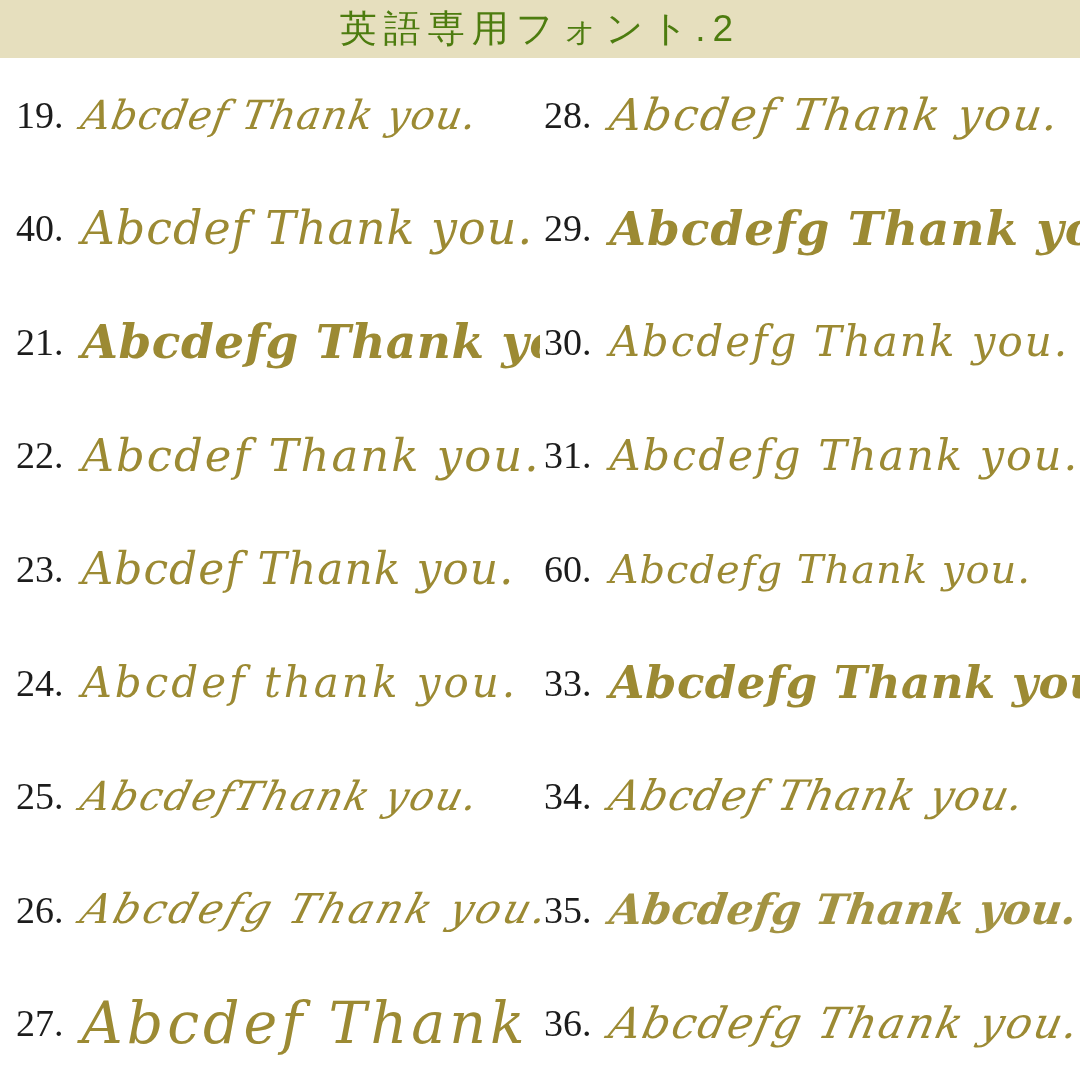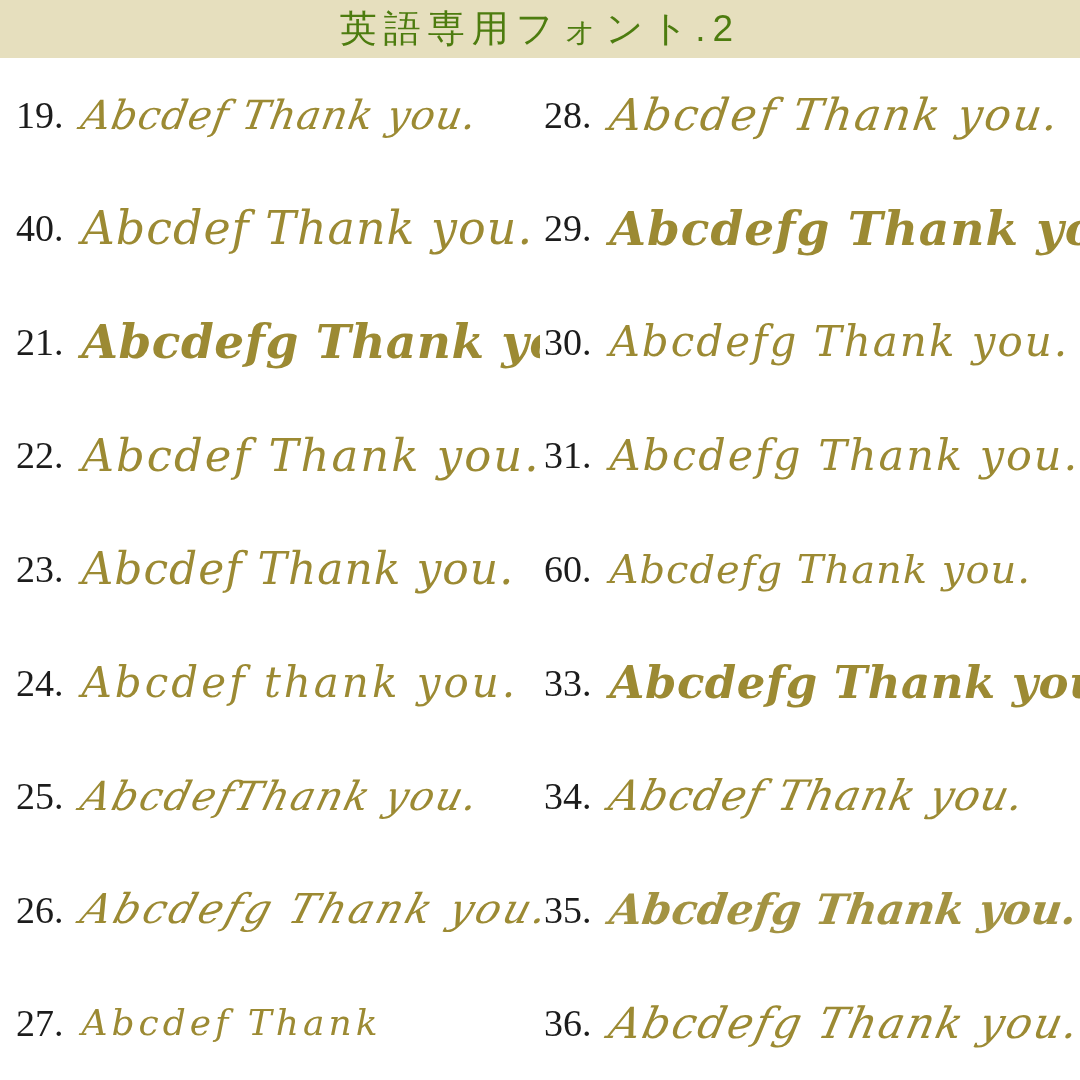--- a/index.html
+++ b/index.html
@@ -71,21 +71,21 @@
   }
   
   .sample[data-style="thin-signature"]      {font-size:40px;transform:skewX(-10deg);letter-spacing:1px;}
   .sample[data-style="casual-brush"]        {font-size:46px;letter-spacing:1px;}
   .sample[data-style="bold-brush"]          {font-size:47px;font-weight:700;letter-spacing:0.5px;}
   .sample[data-style="swirly-calligraphy"]  {font-size:45px;letter-spacing:2px;}
   .sample[data-style="elegant-script"]      {font-size:44px;letter-spacing:1px;}
   .sample[data-style="monoline-loop"]       {font-size:42px;letter-spacing:3px;}
   .sample[data-style="fine-cursive"]        {font-size:40px;transform:skewX(-14deg);letter-spacing:2px;}
   .sample[data-style="hairline-italic"]     {font-size:41px;transform:skewX(-16deg);letter-spacing:3px;}
-  .sample[data-style="classic-cursive"]     {font-size:36px;letter-spacing:4px;}
+  .sample[data-style="classic-cursive"]     {font-size:57px;letter-spacing:4px;}
   .sample[data-style="tall-signature"]      {font-size:44px;transform:skewX(-8deg);letter-spacing:2px;}
   .sample[data-style="bold-script"]         {font-size:47px;font-weight:700;letter-spacing:1px;}
   .sample[data-style="light-monoline"]      {font-size:42px;letter-spacing:2px;}
   .sample[data-style="loopy-monoline"]      {font-size:43px;letter-spacing:2px;}
   .sample[data-style="casual-handwriting"]  {font-size:40px;letter-spacing:1px;}
   .sample[data-style="bold-signature"]      {font-size:45px;font-weight:700;letter-spacing:0.5px;}
   .sample[data-style="sharp-signature"]     {font-size:42px;transform:skewX(-12deg);letter-spacing:1px;}
   .sample[data-style="dry-brush"]           {font-size:42px;font-weight:700;transform:skewX(-8deg);opacity:.92;}
   .sample[data-style="flourish-signature"]  {font-size:43px;transform:skewX(-12deg);letter-spacing:2px;}
 </style>

